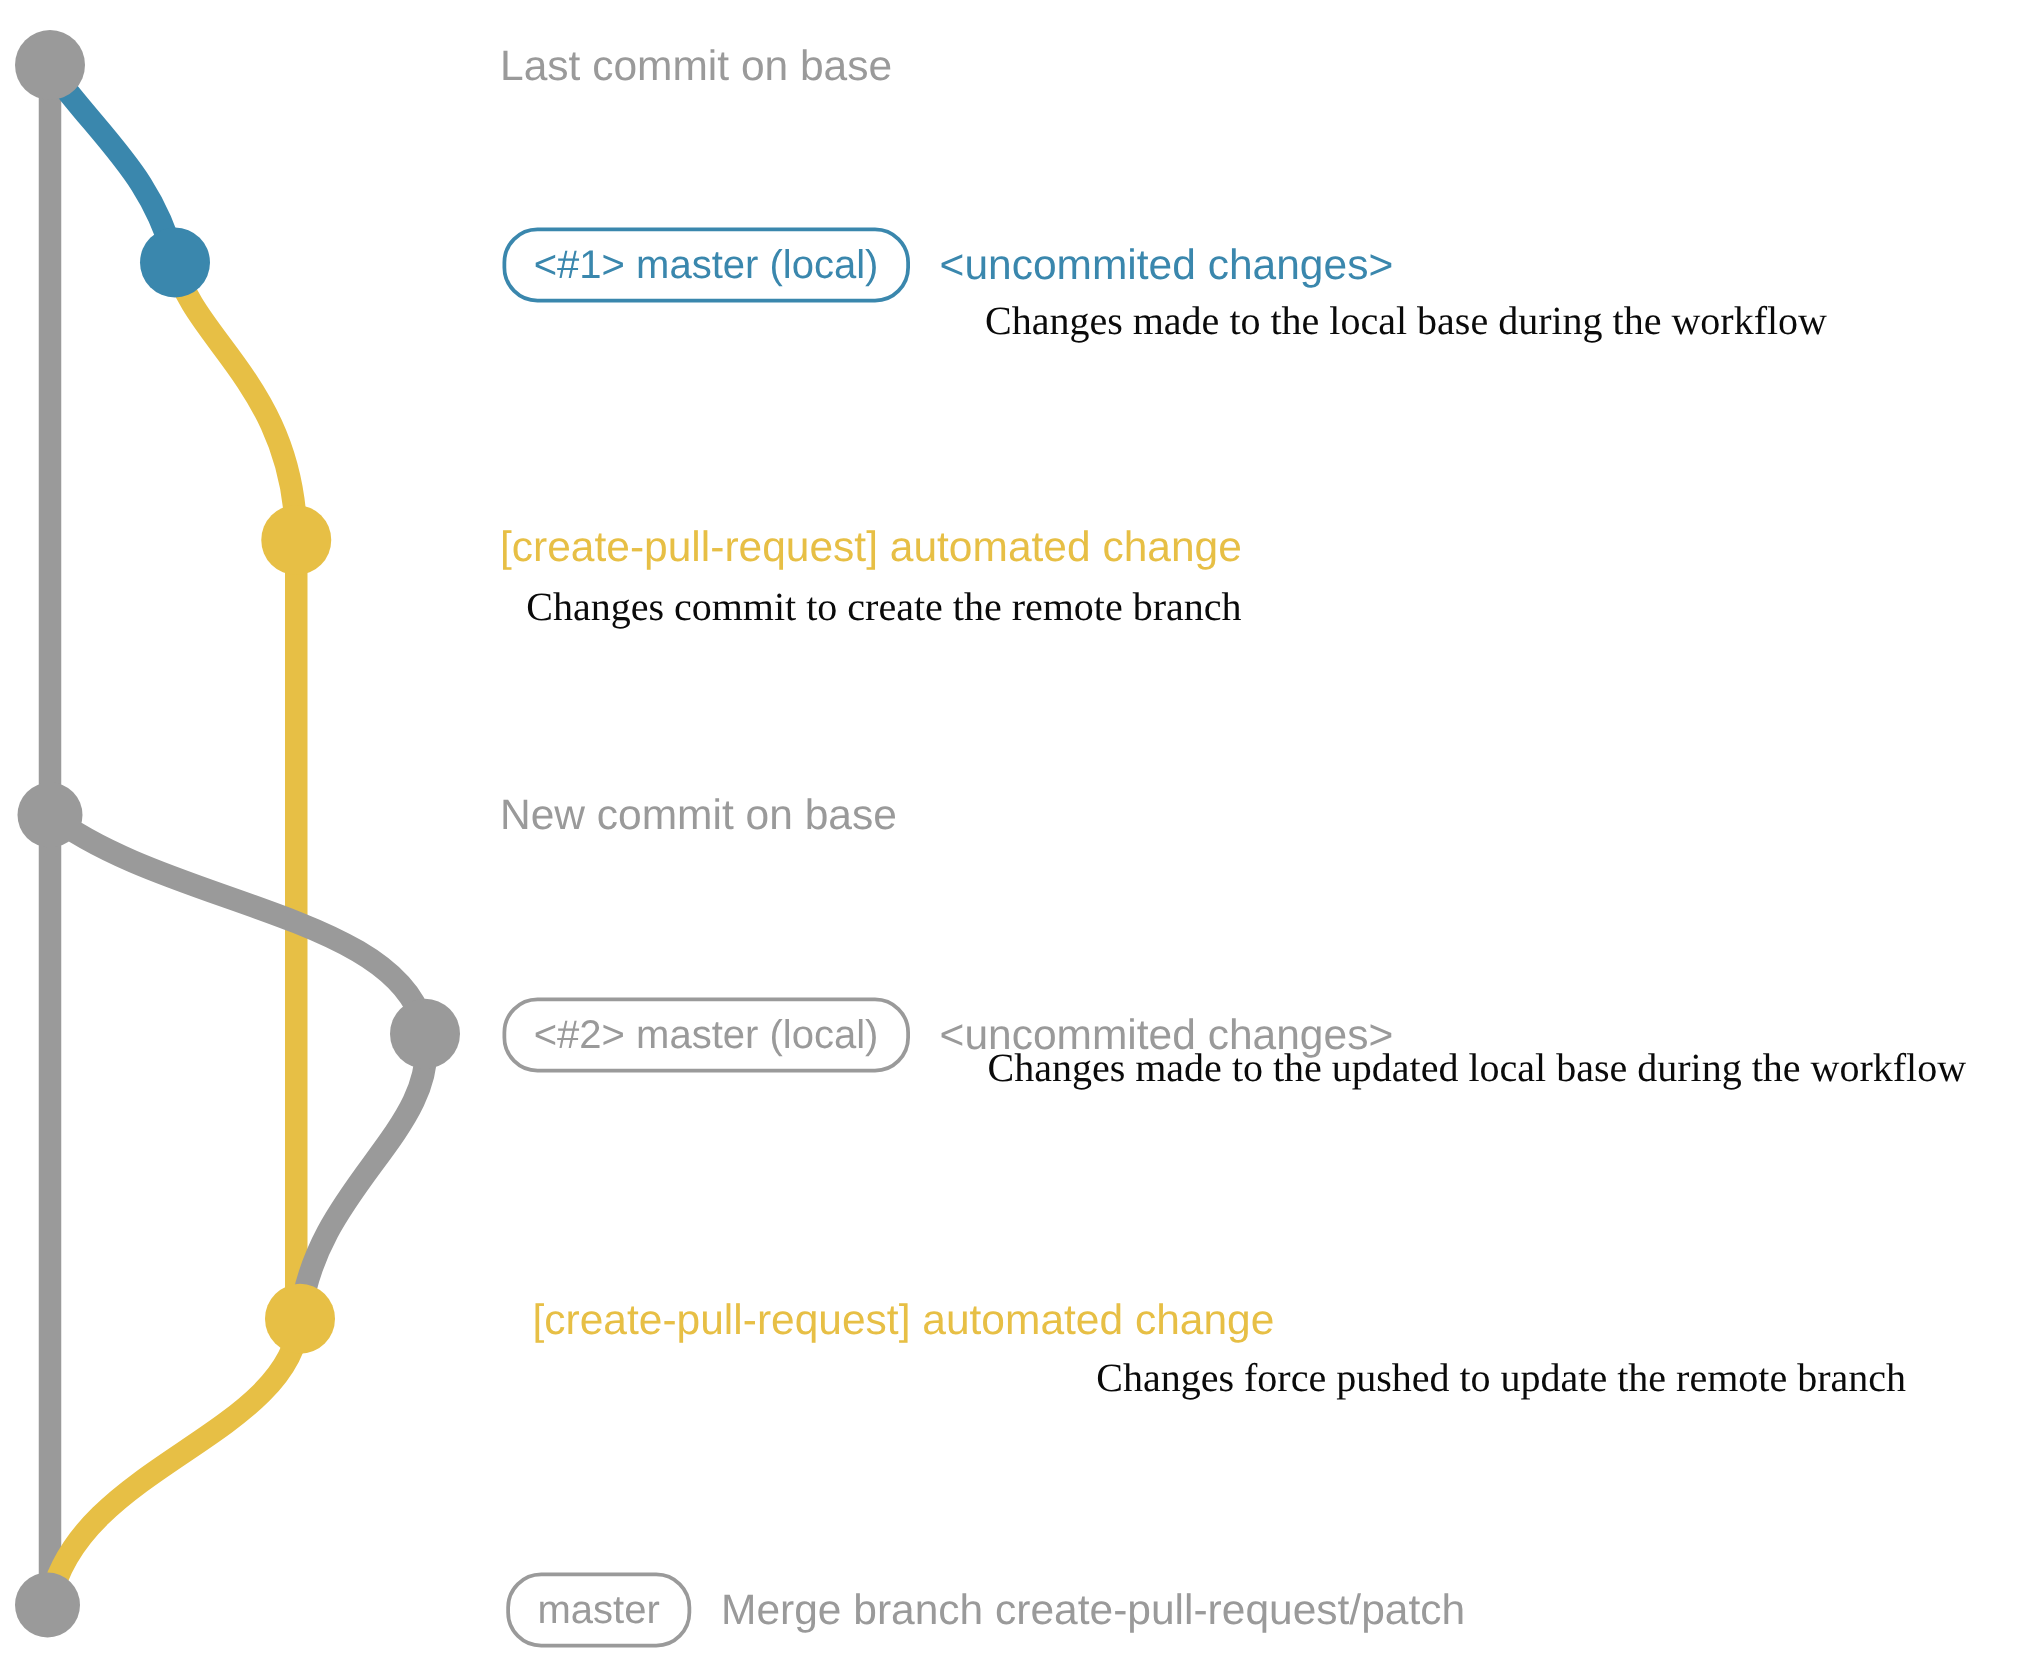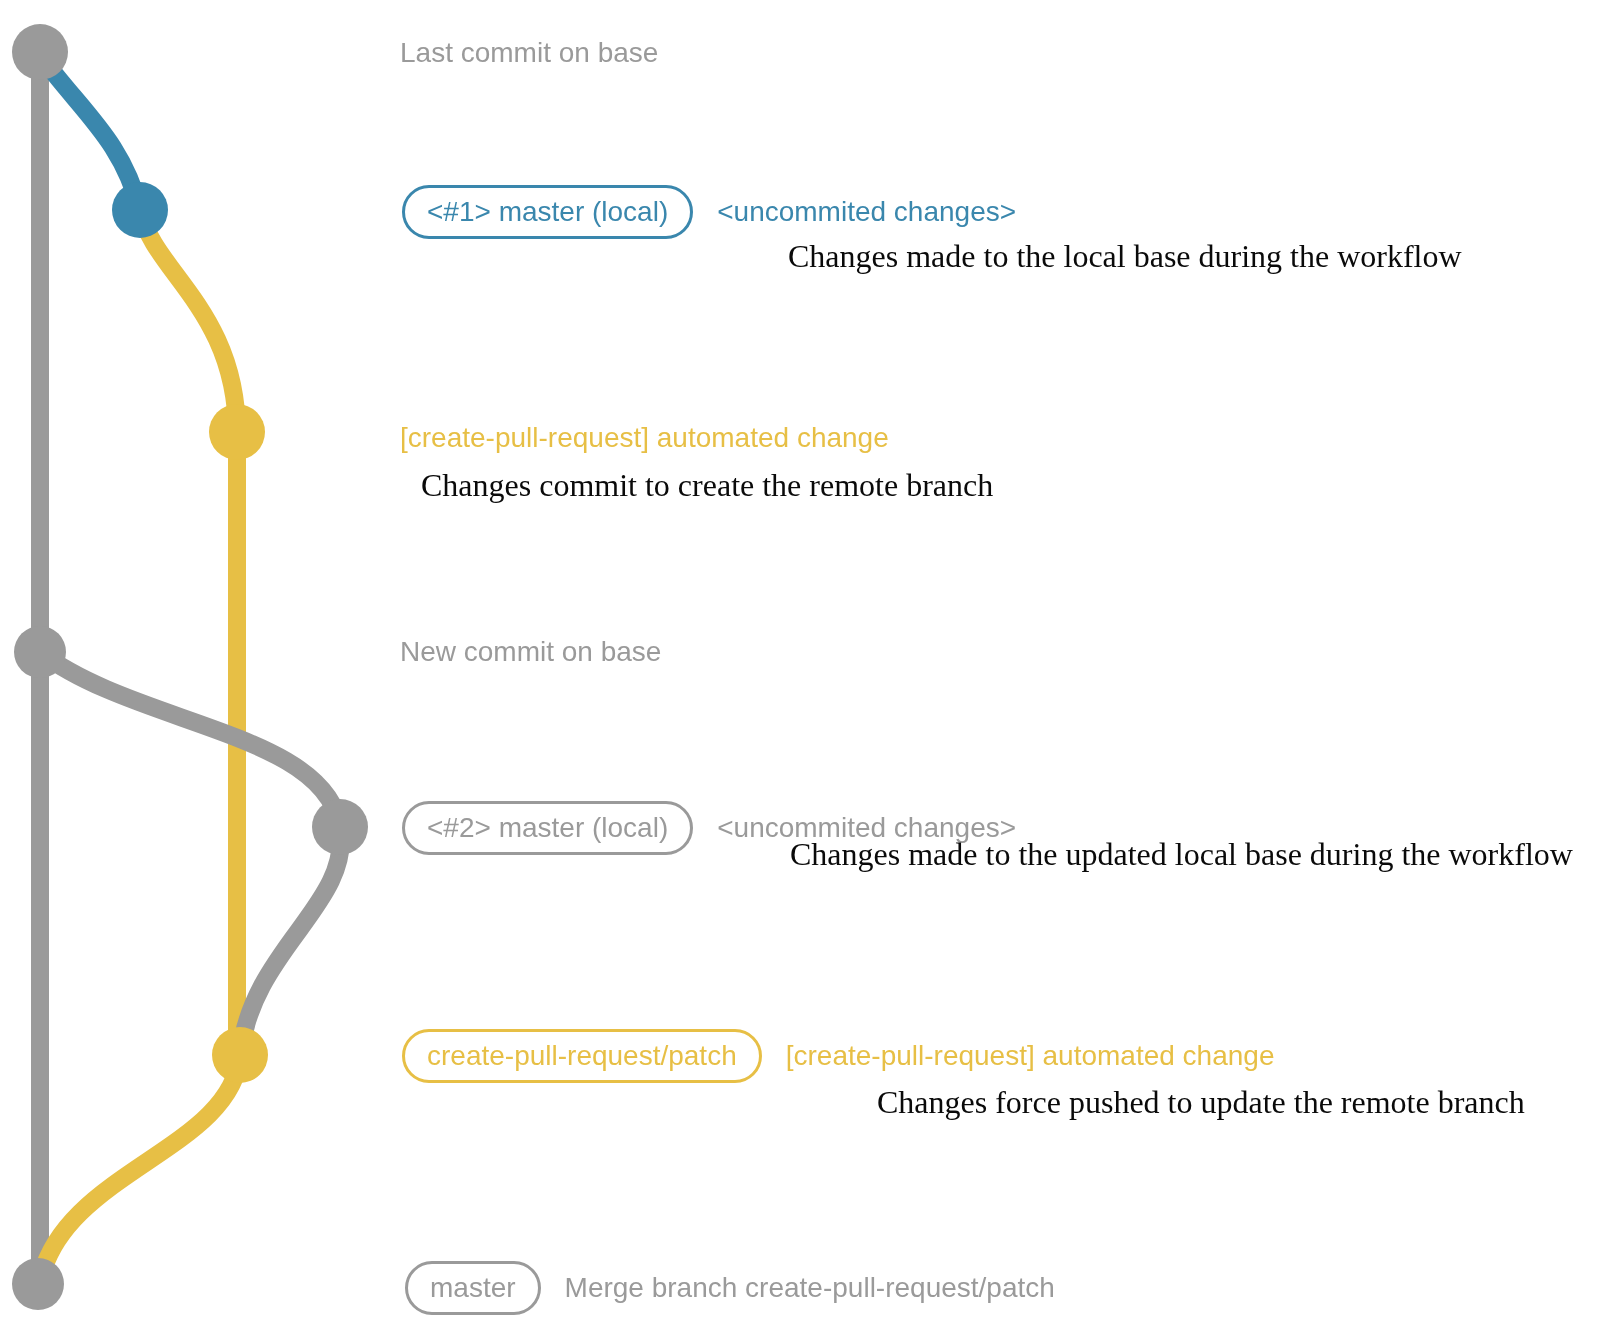--- a/index.html
+++ b/index.html
@@ -3,28 +3,28 @@
 <meta charset="utf-8">
 <style>
   html,body{margin:0;padding:0;background:#ffffff;}
   body{
     width:1618px;height:1344px;position:relative;overflow:hidden;
     font-family:"Liberation Sans", sans-serif;
   }
   #graph-svg{position:absolute;left:0;top:0;}
   #graph-svg path{fill:none;stroke-width:18;stroke-linecap:round;}
   .row{position:absolute;display:flex;align-items:center;white-space:nowrap;}
-  .label-sans{font-size:28px;}
+  .label-sans{font-size:34px;}
   .c-gray{color:#9a9a9a;}
   .c-blue{color:#3a87ad;}
   .c-yellow{color:#e7bf45;}
   .badge{
     display:inline-flex;align-items:center;justify-content:center;
     border:3px solid currentColor;border-radius:28px;
-    padding:9px 22px;font-size:28px;line-height:1.1;text-align:center;
+    padding:9px 22px;font-size:32px;line-height:1.1;text-align:center;
   }
   .badge-gap{margin-left:24px;text-align:right;}
   .desc-serif{
     position:absolute;font-family:"Liberation Serif", serif;
     font-size:32px;color:#0a0a0a;white-space:nowrap;
   }
 </style>
 </head>
 <body>
 
@@ -67,21 +67,20 @@
   <span class="label-sans c-gray">New commit on base</span>
 </div>
 
 <div class="row" style="left:402px;top:797px;height:62px;">
   <span class="badge c-gray">&lt;#2&gt; master (local)</span>
   <span class="label-sans c-gray badge-gap">&lt;uncommited changes&gt;</span>
 </div>
 <div class="desc-serif" style="left:790px;top:836px;">Changes made to the updated local base during the workflow</div>
 
 <div class="row" style="left:402px;top:1025px;height:62px;">
-  <span class="badge c-yellow">create-pull-request/patch</span>
   <span class="label-sans c-yellow badge-gap">[create-pull-request] automated change</span>
 </div>
 <div class="desc-serif" style="left:877px;top:1084px;">Changes force pushed to update the remote branch</div>
 
 <div class="row" style="left:405px;top:1257px;height:62px;">
   <span class="badge c-gray">master</span>
   <span class="label-sans c-gray badge-gap">Merge branch create-pull-request/patch</span>
 </div>
 
 </body></html>

